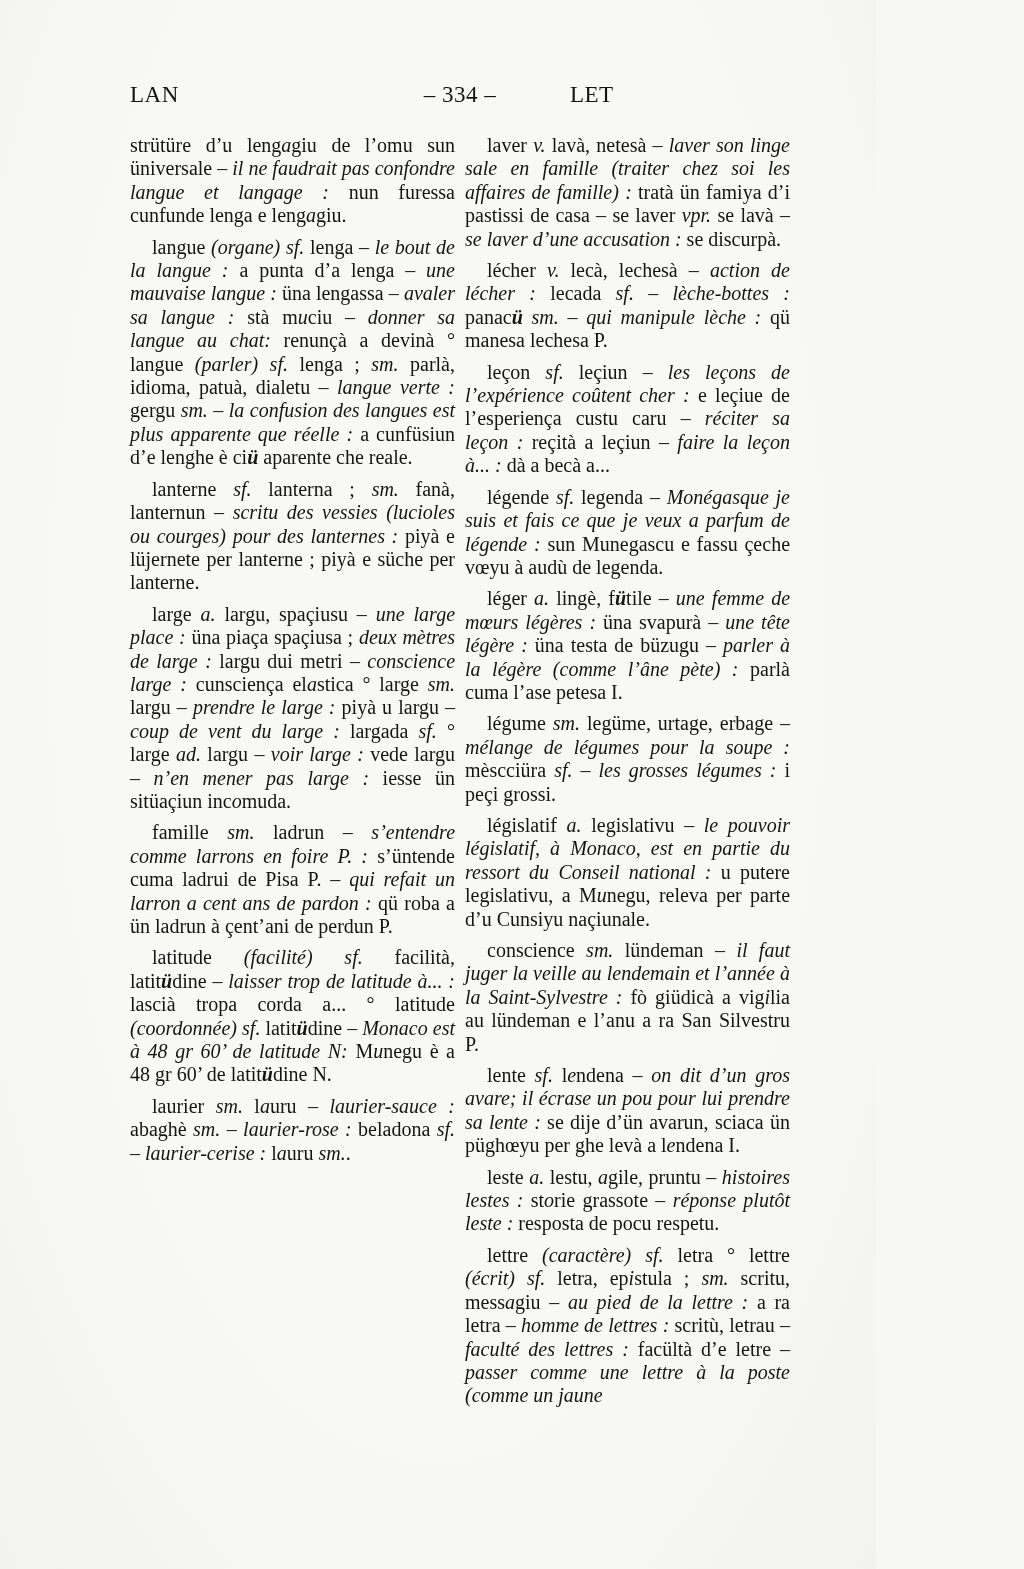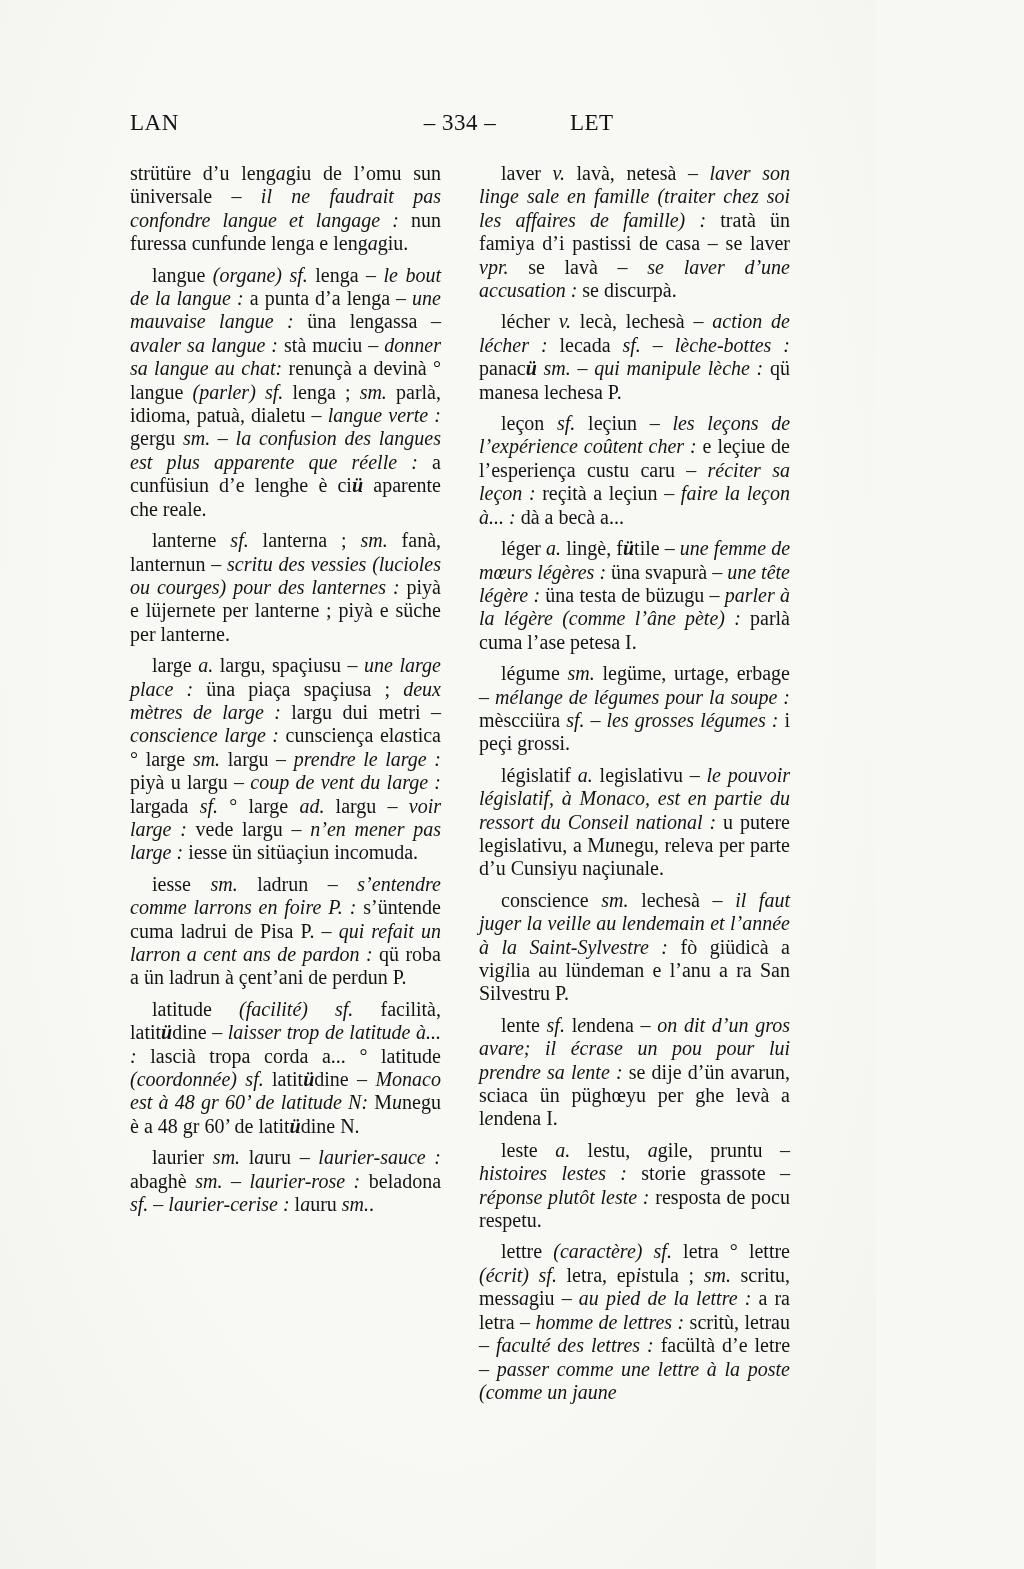--- a/index.html
+++ b/index.html
@@ -6,32 +6,32 @@
   body{
     width:1024px;height:1569px;
     background:#f7f7f4;
     font-family:"Liberation Serif", serif;
     color:#141414;
     overflow:hidden;
   }
   .page{
     box-sizing:border-box;
     width:876px;height:1569px;
-    padding:110px 86px 0 130px;
+    padding:82px 86px 0 130px;
     background:radial-gradient(ellipse at 50% 40%, #f8f8f5 60%, #f2f2ee 100%);
   }
   .header{
     display:flex;align-items:baseline;
     font-size:23px;letter-spacing:0.5px;
     margin-bottom:26px;
   }
   .header .hl{flex:1;text-align:left;}
   .header .hc{flex:1;text-align:center;}
   .header .hr{flex:1;text-align:left;}
-  .columns{display:flex;gap:38px;}
+  .columns{display:flex;gap:10px;}
   .col{
     flex:1;
     font-size:20px;
     line-height:23.4px;
     text-align:justify;
   }
   p.entry{margin:0 0 8px 0;text-indent:22px;}
   p.entry.no-indent{text-indent:0;}
   .s-r{font-style:normal;font-weight:400;}
   .s-b{font-weight:400;}
@@ -46,30 +46,31 @@
     <span class="hl">LAN</span>
     <span class="hc">– 334 –</span>
     <span class="hr">LET</span>
   </div>
   <div class="columns">
     <div class="col" id="col-left">
         <p class="entry no-indent"><span class="s-r">strütüre d’u leng</span><span class="s-i">a</span><span class="s-r">giu de l’omu sun üniversale – </span><span class="s-i">il ne faudrait pas confondre langue et langage :</span><span class="s-r"> nun furessa cunfunde lenga e leng</span><span class="s-i">a</span><span class="s-r">giu.</span></p>
         <p class="entry"><span class="s-b">langue </span><span class="s-i">(organe) sf.</span><span class="s-r"> lenga – </span><span class="s-i">le bout de la langue :</span><span class="s-r"> a punta d’a lenga – </span><span class="s-i">une mauvaise langue :</span><span class="s-r"> üna lengassa – </span><span class="s-i">avaler sa langue :</span><span class="s-r"> stà m</span><span class="s-i">u</span><span class="s-r">ciu – </span><span class="s-i">donner sa langue au chat:</span><span class="s-r"> renunçà a devinà ° </span><span class="s-b">langue </span><span class="s-i">(parler) sf.</span><span class="s-r"> lenga ; </span><span class="s-i">sm.</span><span class="s-r"> parlà, idioma, patuà, dialetu – </span><span class="s-i">langue verte :</span><span class="s-r"> gergu </span><span class="s-i">sm.</span><span class="s-r"> – </span><span class="s-i">la confusion des langues est plus apparente que réelle :</span><span class="s-r"> a cunfüsiun d’e lenghe è ci</span><span class="s-bi">ü</span><span class="s-r"> aparente che reale.</span></p>
         <p class="entry"><span class="s-b">lanterne </span><span class="s-i">sf.</span><span class="s-r"> lanterna ; </span><span class="s-i">sm.</span><span class="s-r"> fanà, lanternun – </span><span class="s-i">scritu des vessies (lucioles ou courges) pour des lanternes :</span><span class="s-r"> piyà e lüjernete per lanterne ; piyà e süche per lanterne.</span></p>
         <p class="entry"><span class="s-b">large </span><span class="s-i">a.</span><span class="s-r"> largu, spaçiusu – </span><span class="s-i">une large place :</span><span class="s-r"> üna piaça spaçiusa ; </span><span class="s-i">deux mètres de large :</span><span class="s-r"> largu dui metri – </span><span class="s-i">conscience large :</span><span class="s-r"> cunsciença el</span><span class="s-i">a</span><span class="s-r">stica ° </span><span class="s-b">large </span><span class="s-i">sm.</span><span class="s-r"> largu – </span><span class="s-i">prendre le large :</span><span class="s-r"> piyà u largu – </span><span class="s-i">coup de vent du large :</span><span class="s-r"> largada </span><span class="s-i">sf.</span><span class="s-r"> ° </span><span class="s-b">large </span><span class="s-i">ad.</span><span class="s-r"> largu – </span><span class="s-i">voir large :</span><span class="s-r"> vede largu – </span><span class="s-i">n’en mener pas large :</span><span class="s-r"> iesse ün sitüaçiun inc</span><span class="s-i">o</span><span class="s-r">muda.</span></p>
-        <p class="entry"><span class="s-b">iesse </span><span class="s-i">sm.</span><span class="s-r"> ladrun – </span><span class="s-i">s’entendre comme larrons en foire P. :</span><span class="s-r"> s’üntende cuma ladrui de Pisa P. – </span><span class="s-i">qui refait un larron a cent ans de pardon :</span><span class="s-r"> qü roba a ün ladrun à çent’ani de perdun P.</span></p>
+        <p class="entry"><span class="s-b">famille </span><span class="s-i">sm.</span><span class="s-r"> ladrun – </span><span class="s-i">s’entendre comme larrons en foire P. :</span><span class="s-r"> s’üntende cuma ladrui de Pisa P. – </span><span class="s-i">qui refait un larron a cent ans de pardon :</span><span class="s-r"> qü roba a ün ladrun à çent’ani de perdun P.</span></p>
         <p class="entry"><span class="s-b">latitude </span><span class="s-i">(facilité) sf.</span><span class="s-r"> facilità, latit</span><span class="s-bi">ü</span><span class="s-r">dine – </span><span class="s-i">laisser trop de latitude à... :</span><span class="s-r"> lascià tropa corda a... ° </span><span class="s-b">latitude </span><span class="s-i">(coordonnée) sf.</span><span class="s-r"> latit</span><span class="s-bi">ü</span><span class="s-r">dine – </span><span class="s-i">Monaco est à 48 gr 60’ de latitude N:</span><span class="s-r"> M</span><span class="s-i">u</span><span class="s-r">negu è a 48 gr 60’ de latit</span><span class="s-bi">ü</span><span class="s-r">dine N.</span></p>
         <p class="entry"><span class="s-b">laurier </span><span class="s-i">sm.</span><span class="s-r"> l</span><span class="s-i">a</span><span class="s-r">uru – </span><span class="s-i">laurier-sauce :</span><span class="s-r"> abaghè </span><span class="s-i">sm.</span><span class="s-r"> – </span><span class="s-i">laurier-rose :</span><span class="s-r"> beladona </span><span class="s-i">sf.</span><span class="s-r"> – </span><span class="s-i">laurier-cerise :</span><span class="s-r"> l</span><span class="s-i">a</span><span class="s-r">uru </span><span class="s-i">sm.</span><span class="s-r">.</span></p>
       </div>
     <div class="col" id="col-right">
         <p class="entry"><span class="s-b">laver </span><span class="s-i">v.</span><span class="s-r"> lavà, netesà – </span><span class="s-i">laver son linge sale en famille (traiter chez soi les affaires de famille) :</span><span class="s-r"> tratà ün famiya d’i pastissi de casa – </span><span class="s-b">se laver </span><span class="s-i">vpr.</span><span class="s-r"> se lavà – </span><span class="s-i">se laver d’une accusation :</span><span class="s-r"> se discurpà.</span></p>
         <p class="entry"><span class="s-b">lécher </span><span class="s-i">v.</span><span class="s-r"> lecà, lechesà – </span><span class="s-i">action de lécher :</span><span class="s-r"> lecada </span><span class="s-i">sf.</span><span class="s-r"> – </span><span class="s-i">lèche-bottes :</span><span class="s-r"> panac</span><span class="s-bi">ü</span><span class="s-r"> </span><span class="s-i">sm.</span><span class="s-r"> – </span><span class="s-i">qui manipule lèche :</span><span class="s-r"> qü manesa lechesa P.</span></p>
         <p class="entry"><span class="s-b">leçon </span><span class="s-i">sf.</span><span class="s-r"> leçiun – </span><span class="s-i">les leçons de l’expérience coûtent cher :</span><span class="s-r"> e leçiue de l’esperiença custu caru – </span><span class="s-i">réciter sa leçon :</span><span class="s-r"> reçità a leçiun – </span><span class="s-i">faire la leçon à... :</span><span class="s-r"> dà a becà a...</span></p>
+        <p class="entry"><span class="s-b">légende </span><span class="s-i">sf.</span><span class="s-r"> legenda – </span><span class="s-i">Monégasque je suis et fais ce que je veux a parfum de légende :</span><span class="s-r"> sun Munegascu e fassu çeche vœyu à audù de legenda.</span></p>
         <p class="entry"><span class="s-b">léger </span><span class="s-i">a.</span><span class="s-r"> lingè, f</span><span class="s-bi">ü</span><span class="s-r">tile – </span><span class="s-i">une femme de mœurs légères :</span><span class="s-r"> üna svapurà – </span><span class="s-i">une tête légère :</span><span class="s-r"> üna testa de büzugu – </span><span class="s-i">parler à la légère (comme l’âne pète) :</span><span class="s-r"> parlà cuma l’ase petesa I.</span></p>
         <p class="entry"><span class="s-b">légume </span><span class="s-i">sm.</span><span class="s-r"> legüme, urtage, erbage – </span><span class="s-i">mélange de légumes pour la soupe :</span><span class="s-r"> mèscciüra </span><span class="s-i">sf.</span><span class="s-r"> – </span><span class="s-i">les grosses légumes :</span><span class="s-r"> i peçi grossi.</span></p>
         <p class="entry"><span class="s-b">législatif </span><span class="s-i">a.</span><span class="s-r"> legislativu – </span><span class="s-i">le pouvoir législatif, à Monaco, est en partie du ressort du Conseil national :</span><span class="s-r"> u putere legislativu, a M</span><span class="s-i">u</span><span class="s-r">negu, releva per parte d’u Cunsiyu naçiunale.</span></p>
-        <p class="entry"><span class="s-b">conscience </span><span class="s-i">sm.</span><span class="s-r"> lechesà – </span><span class="s-i">il faut juger la veille au lendemain et l’année à la Saint-Sylvestre :</span><span class="s-r"> fò giüdicà a vig</span><span class="s-i">i</span><span class="s-r">lia au lündeman e l’anu a ra San Silvestru P.</span></p>
+        <p class="entry"><span class="s-b">conscience </span><span class="s-i">sm.</span><span class="s-r"> lündeman – </span><span class="s-i">il faut juger la veille au lendemain et l’année à la Saint-Sylvestre :</span><span class="s-r"> fò giüdicà a vig</span><span class="s-i">i</span><span class="s-r">lia au lündeman e l’anu a ra San Silvestru P.</span></p>
         <p class="entry"><span class="s-b">lente </span><span class="s-i">sf.</span><span class="s-r"> l</span><span class="s-i">e</span><span class="s-r">ndena – </span><span class="s-i">on dit d’un gros avare; il écrase un pou pour lui prendre sa lente :</span><span class="s-r"> se dije d’ün avarun, sciaca ün püghœyu per ghe levà a l</span><span class="s-i">e</span><span class="s-r">ndena I.</span></p>
         <p class="entry"><span class="s-b">leste </span><span class="s-i">a.</span><span class="s-r"> lestu, </span><span class="s-i">a</span><span class="s-r">gile, pruntu – </span><span class="s-i">histoires lestes :</span><span class="s-r"> st</span><span class="s-i">o</span><span class="s-r">rie grassote – </span><span class="s-i">réponse plutôt leste :</span><span class="s-r"> resposta de pocu respetu.</span></p>
         <p class="entry"><span class="s-b">lettre </span><span class="s-i">(caractère) sf.</span><span class="s-r"> letra ° </span><span class="s-b">lettre </span><span class="s-i">(écrit) sf.</span><span class="s-r"> letra, ep</span><span class="s-i">i</span><span class="s-r">stula ; </span><span class="s-i">sm.</span><span class="s-r"> scritu, mess</span><span class="s-i">a</span><span class="s-r">giu – </span><span class="s-i">au pied de la lettre :</span><span class="s-r"> a ra letra – </span><span class="s-i">homme de lettres :</span><span class="s-r"> scritù, letrau – </span><span class="s-i">faculté des lettres :</span><span class="s-r"> facültà d’e letre – </span><span class="s-i">passer comme une lettre à la poste (comme un jaune</span></p>
       </div>
   </div>
 </div>
 
 </body></html>

